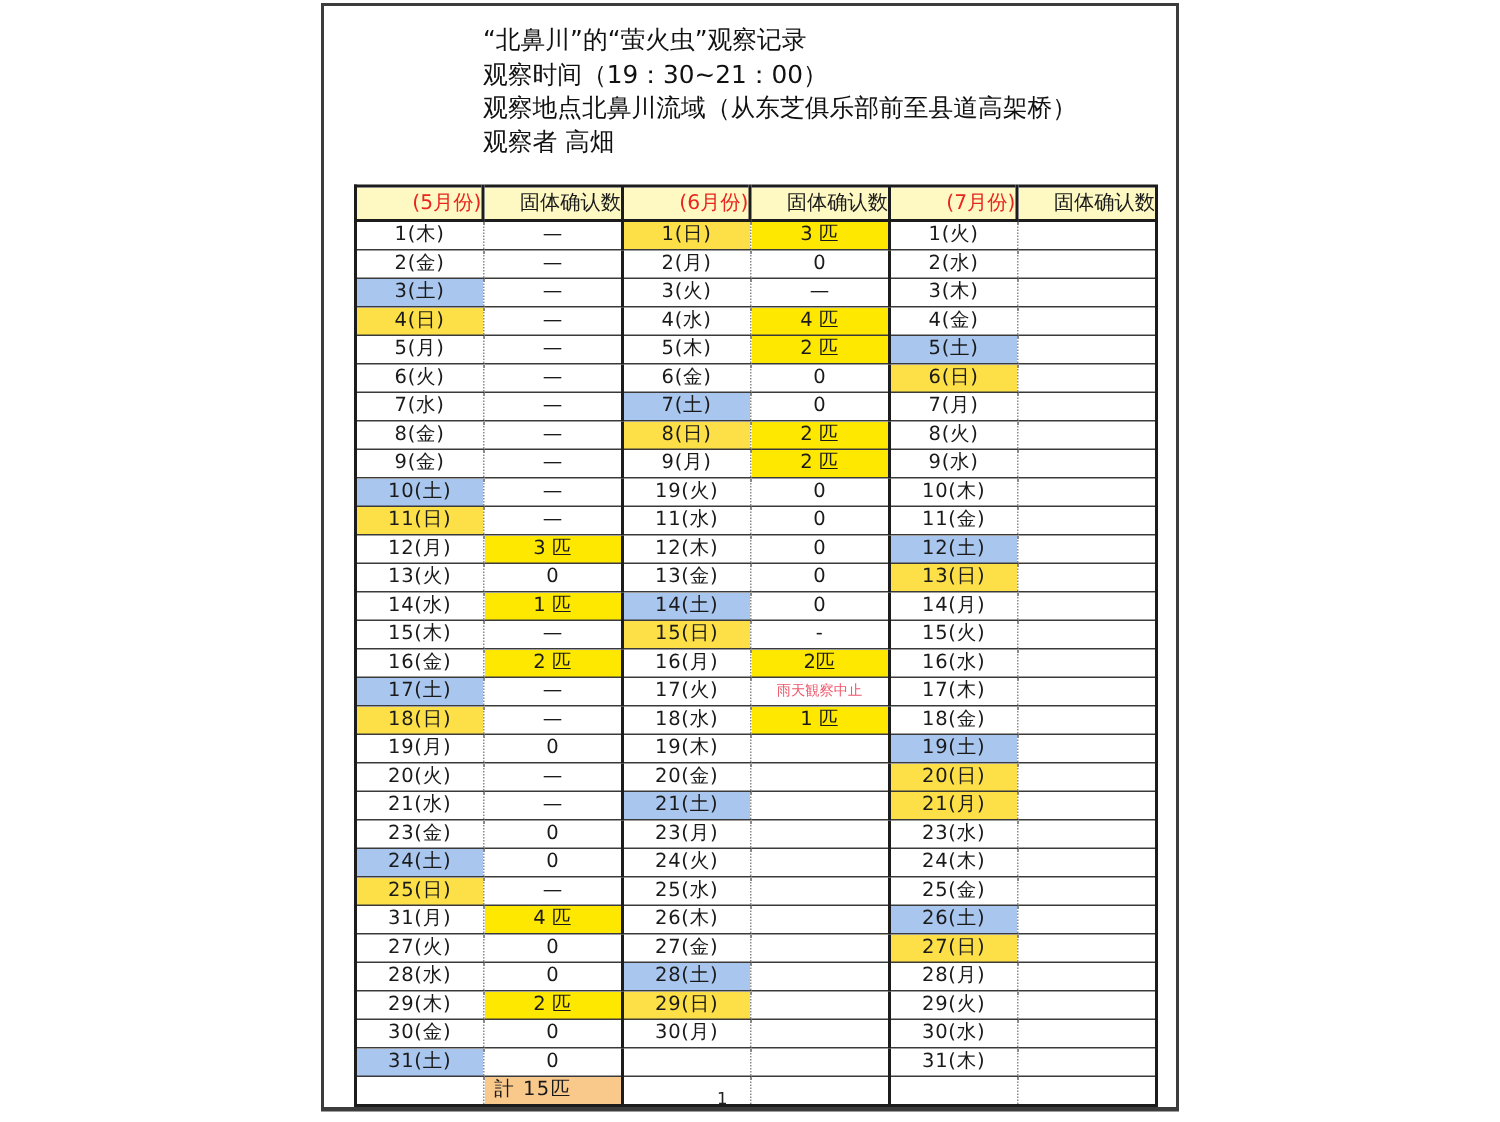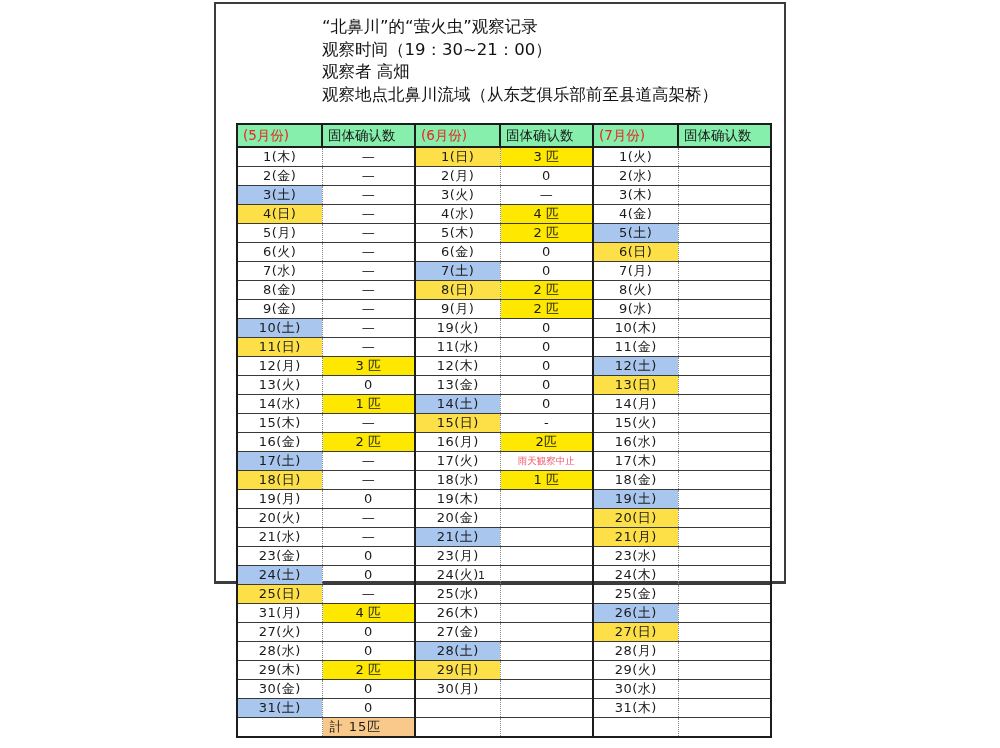--- a/index.html
+++ b/index.html
@@ -3,41 +3,41 @@
 <meta charset="utf-8">
 <style>
   * { box-sizing: border-box; }
   html,body { margin:0; padding:0; }
   body {
     width:1000px; height:748px; background:#ffffff; position:relative;
     font-family:"DejaVu Sans", sans-serif; color:#1a1a1a;
     overflow:hidden;
   }
   .slide {
-    position:absolute; left:214px; top:2px; width:572px; height:582px;
+    position:absolute; left:214px; top:2px; width:572px; height:739px;
     background:#ffffff; border:2px solid #3c3c3c; border-bottom-width:3px;
   }
   .titles {
     position:absolute; left:106px; top:12px;
     font-size:16.5px; line-height:22.5px; white-space:nowrap; color:#111;
   }
   .obs-table {
     position:absolute; left:20px; top:119px;
     border-collapse:collapse; table-layout:fixed;
     border:2px solid #1c1c1c;
   }
   .obs-table col.c-day   { width:85px; }
   .obs-table col.c-count { width:93px; }
   .obs-table th, .obs-table td {
     padding:0; margin:0; overflow:hidden; white-space:nowrap;
     height:18.5px; font-size:13px; line-height:18px;
   }
   .obs-table th {
-    height:22px; background:#86efac; font-weight:normal; font-size:13.5px;
-    text-align:left; padding-left:5px;
+    height:22px; background:#fef9c3; font-weight:normal; font-size:13.5px;
+    text-align:right; padding-left:5px;
     border-right:2px solid #1c1c1c; border-bottom:2px solid #1c1c1c;
     line-height:21px;
   }
   .obs-table th.month { color:#e8251f; }
   .obs-table td { border-top:1px solid #3a3a3a; text-align:center; }
   .obs-table td.day   { border-right:1px dotted #8a8a8a; letter-spacing:0.5px; }
   .obs-table td.count { border-right:2px solid #1c1c1c; }
   .obs-table td.count:last-child { border-right:none; }
   .bg-blue   { background:#a9c6ee; }
   .bg-red    { background:#fde047; }
@@ -50,22 +50,22 @@
   }
 </style>
 </head>
 <body>
 
 <div class="slide">
 
   <div class="titles">
     <div>“北鼻川”的“萤火虫”观察记录</div>
     <div>观察时间（19：30~21：00）</div>
+    <div>观察地点北鼻川流域（从东芝俱乐部前至县道高架桥）</div>
     <div>观察者 高畑</div>
-    <div>观察地点北鼻川流域（从东芝俱乐部前至县道高架桥）</div>
   </div>
 
   <table class="obs-table">
     <colgroup>
       <col class="c-day">
         <col class="c-count">
       <col class="c-day">
         <col class="c-count">
       <col class="c-day">
         <col class="c-count">

